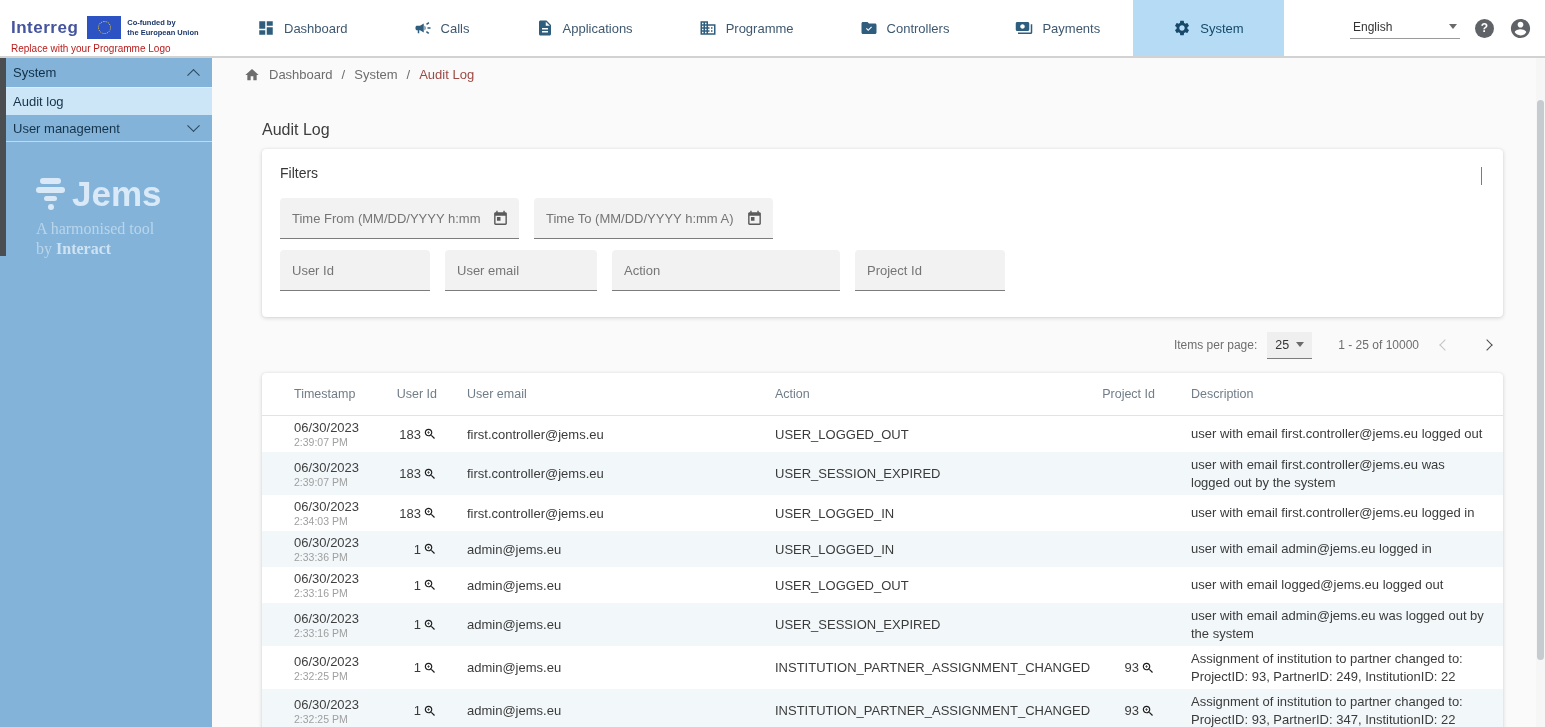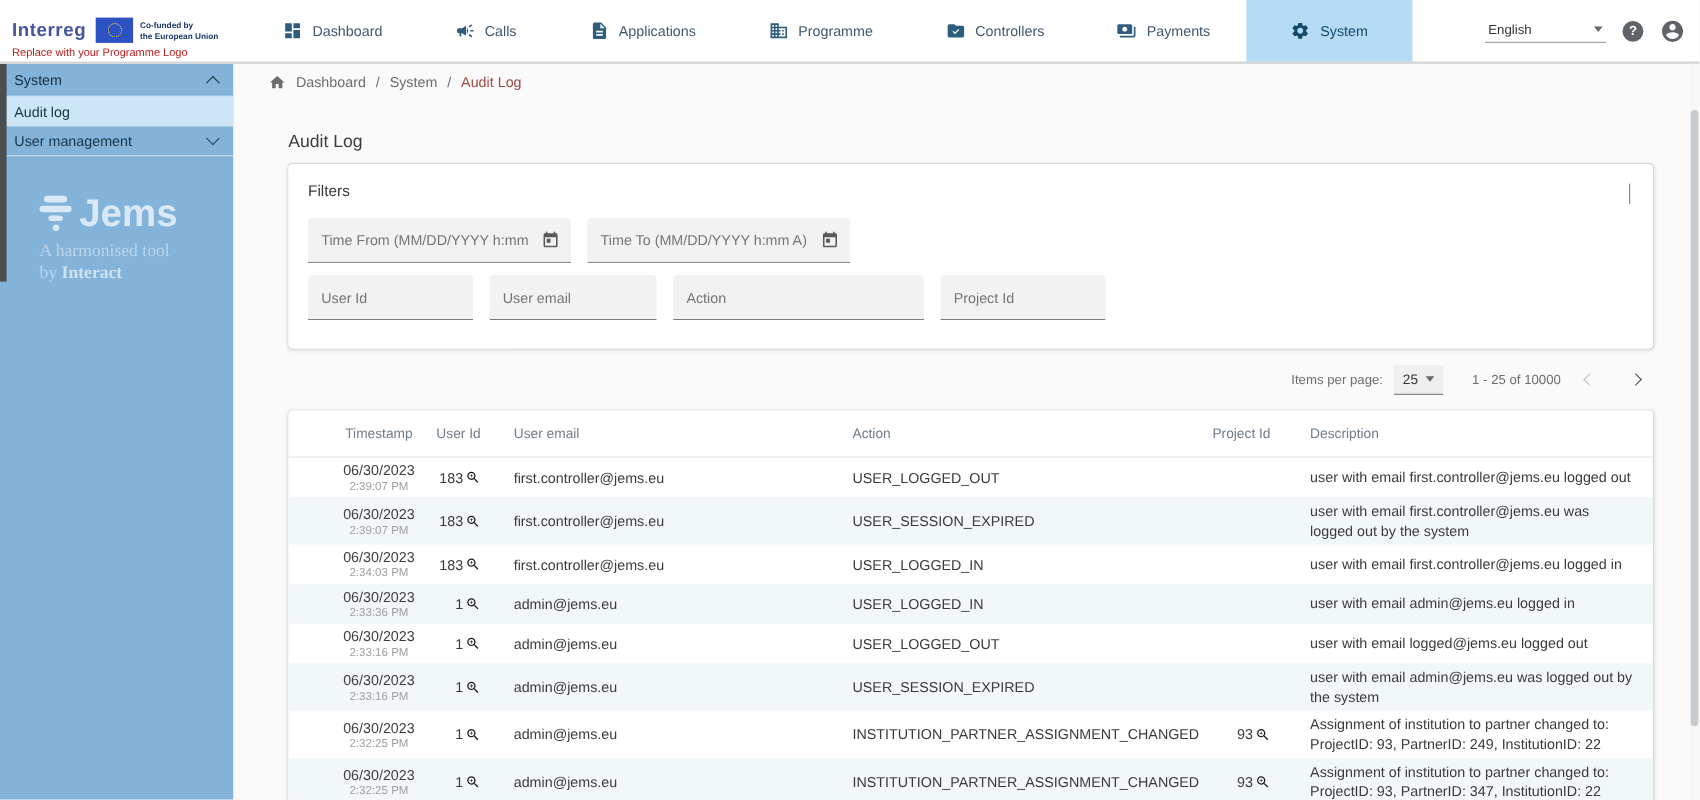--- a/index.html
+++ b/index.html
@@ -138,21 +138,21 @@
   
   .table-card {
     width:1241px; background:#fff; border-radius:4px;
     box-shadow:0 1px 4px rgba(0,0,0,0.16), 0 0 1px rgba(0,0,0,0.12);
     overflow:hidden;
   }
   .t-header { display:flex; align-items:center; min-height:43px; border-bottom:1px solid #e3e3e3; font-size:12.5px; color:#707d88; }
   .t-row { display:flex; align-items:center; min-height:36px; padding:4px 0; font-size:13px; color:#3b3b3b; }
   .t-rows > div:nth-of-type(even) { background:#f2f7fa; }
 
-  .c-ts { width:133px; padding-left:32px; flex:none;text-align:center; }
+  .c-ts { width:133px; padding-left:32px; flex:none; }
   .c-uid { width:42px; flex:none; display:flex; justify-content:flex-end; align-items:center; gap:2px; text-align:right; }
   .c-email { width:300px; padding-left:30px; flex:none; }
   .c-action { width:340px; padding-left:38px; flex:none; }
   .c-pid { width:78px; flex:none; display:flex; justify-content:flex-end; align-items:center; gap:2px; }
   .c-desc { flex:1; padding-left:36px; padding-right:16px; line-height:1.35; }
   .t-header .c-uid, .t-header .c-pid { color:#707d88; }
 
   .ts-date { font-size:13px; color:#3f3f3f; }
   .ts-time { font-size:10.5px; color:#9f9f9f; margin-top:1px; }
   .zoom-icon svg { width:14px; height:14px; fill:#1c1c1c; display:block; cursor:pointer; }

